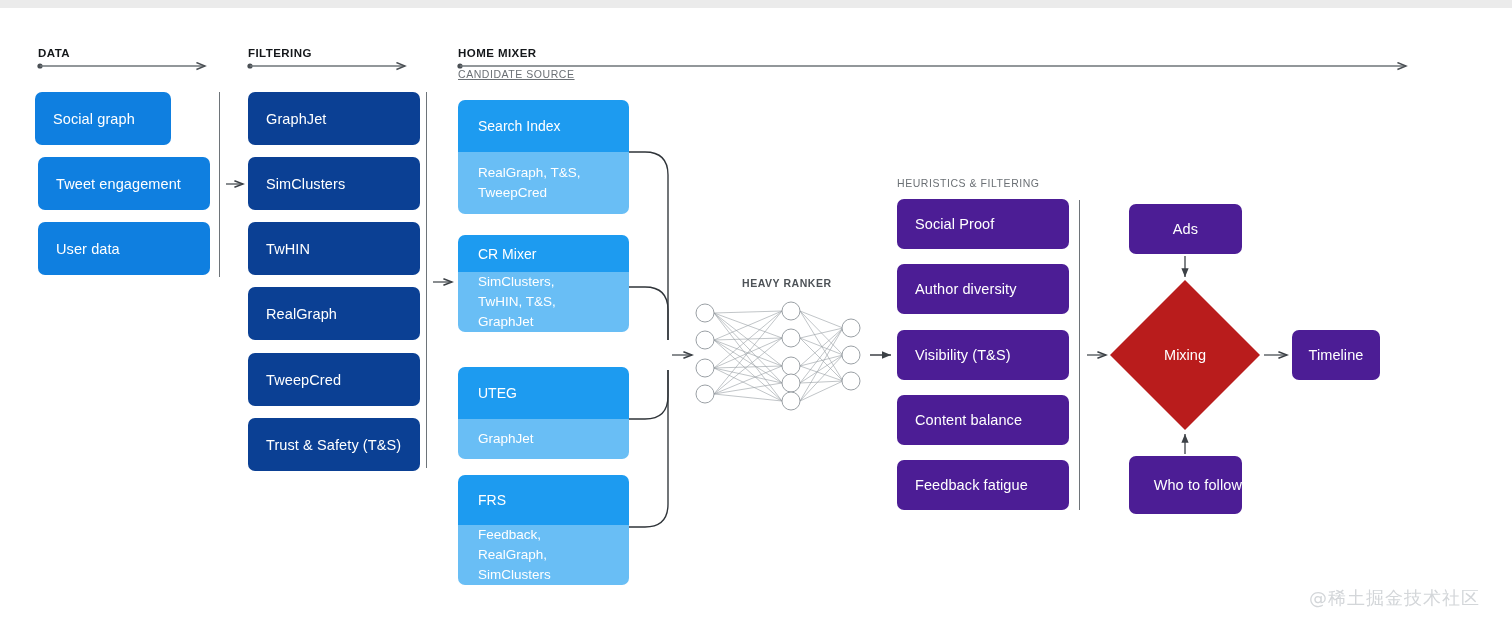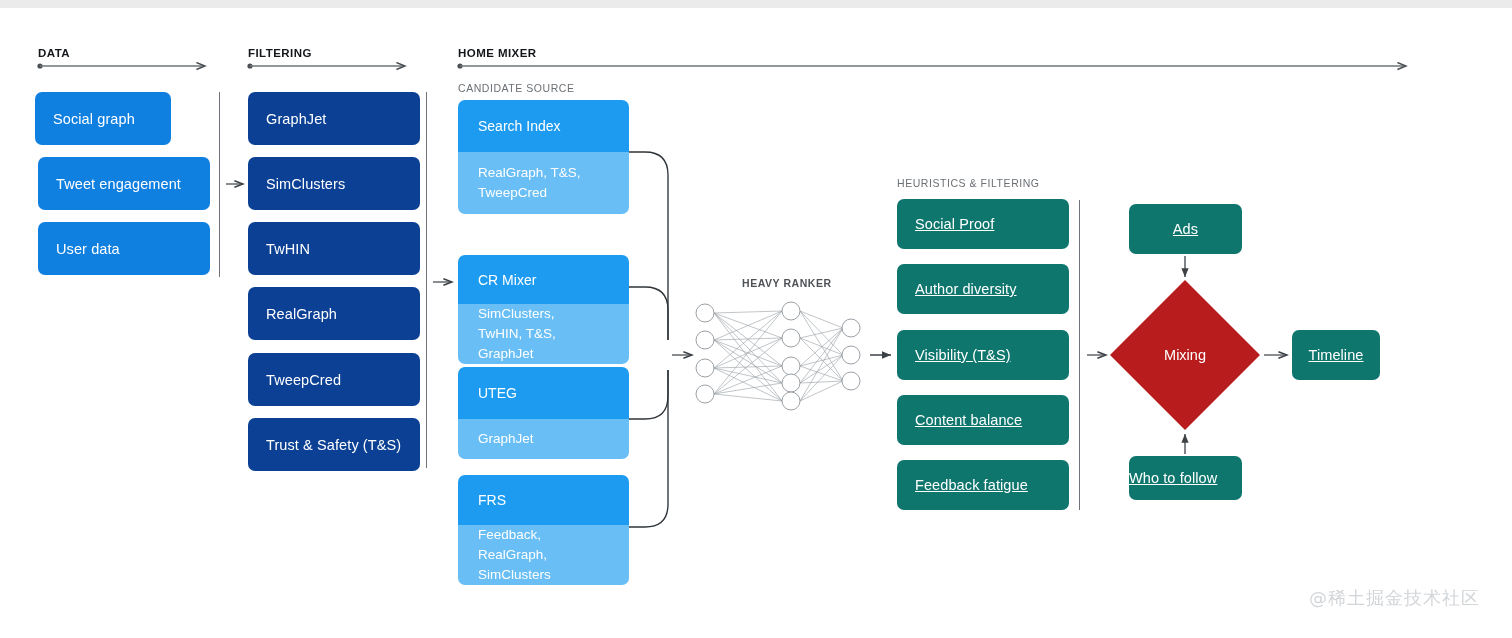--- a/index.html
+++ b/index.html
@@ -25,21 +25,21 @@
     letter-spacing:.55px;white-space:nowrap;
   }
 
   .box{
     position:absolute;border-radius:7px;display:flex;align-items:center;
     box-sizing:border-box;padding-left:18px;color:#ffffff;
     font-size:14.5px;font-weight:500;letter-spacing:.1px;
   }
   .box.dark{background:#0b4094;}
   .box.mid{background:#0f7fe0;}
-  .box.light{background:#0f766e;text-decoration:underline;}
+  .box.light{background:#4c1d95;}
 
   .cs{position:absolute;border-radius:7px;overflow:hidden;display:flex;flex-direction:column;}
   .cs-head{
     background:#1d9bf0;color:#fff;font-size:14px;font-weight:500;
     display:flex;align-items:center;padding-left:20px;box-sizing:border-box;
   }
   .cs-body{
     background:#69bef5;color:#ffffff;font-size:13.5px;font-weight:500;
     line-height:20px;padding:0 33px 0 20px;box-sizing:border-box;
     display:flex;align-items:center;flex:1;
@@ -65,21 +65,21 @@
 <body>
 
 <div class="topstrip"></div>
 
 <div id="stage">
 
   <div class="sec-title" style="left:38px;top:47px;">DATA</div>
   <div class="sec-title" style="left:248px;top:47px;">FILTERING</div>
   <div class="sec-title" style="left:458px;top:47px;">HOME MIXER</div>
 
-  <div class="sub-title" style="left:458px;top:82px;">CANDIDATE SOURCE</div>
+  <div class="sub-title" style="left:458px;top:68px;text-decoration:underline;">CANDIDATE SOURCE</div>
   <div class="sub-title" style="left:897px;top:177px;">HEURISTICS &amp; FILTERING</div>
   <div class="nn-title" style="left:742px;top:277px;">HEAVY RANKER</div>
 
   <div class="box mid" style="left:35px;top:92px;width:136px;height:53px;">
     <span>Social graph</span>
   </div>
   <div class="box mid" style="left:38px;top:157px;width:172px;height:53px;">
     <span>Tweet engagement</span>
   </div>
   <div class="box mid" style="left:38px;top:222px;width:172px;height:53px;">
@@ -103,21 +103,21 @@
   </div>
   <div class="box dark" style="left:248px;top:418px;width:172px;height:53px;">
     <span>Trust &amp; Safety (T&amp;S)</span>
   </div>
 
   <div class="cs" style="left:458px;top:100px;width:171px;height:114px;">
     <div class="cs-head" style="height:52px;">Search Index</div>
     <div class="cs-body">RealGraph, T&amp;S, TweepCred</div>
   </div>
 
-  <div class="cs" style="left:458px;top:235px;width:171px;height:109px;margin-top:20px;">
+  <div class="cs" style="left:458px;top:235px;width:171px;height:97px;">
     <div class="cs-head" style="height:52px;">CR Mixer</div>
     <div class="cs-body">SimClusters, TwHIN, T&amp;S, GraphJet</div>
   </div>
 
   <div class="cs" style="left:458px;top:367px;width:171px;height:92px;">
     <div class="cs-head" style="height:52px;">UTEG</div>
     <div class="cs-body">GraphJet</div>
   </div>
 
   <div class="cs" style="left:458px;top:475px;width:171px;height:110px;">
@@ -142,21 +142,21 @@
   </div>
 
   <div class="box light" style="left:1129px;top:204px;width:113px;height:50px;justify-content:center;padding-left:0;">
     <span>Ads</span>
   </div>
 
   <div class="diamond" style="left:1110px;top:280px;width:150px;height:150px;">
     <span>Mixing</span>
   </div>
 
-  <div class="box light" style="left:1129px;top:456px;width:113px;height:44px;justify-content:flex-start;padding-left:0;">
+  <div class="box light" style="left:1129px;top:456px;width:113px;height:58px;justify-content:flex-end;padding-left:0;">
     <span>Who to follow</span>
   </div>
 
   <div class="box light" style="left:1292px;top:330px;width:88px;height:50px;justify-content:center;padding-left:0;">
     <span>Timeline</span>
   </div>
 
   <div class="vline" style="left:219px;top:92px;height:185px;"></div>
   <div class="vline" style="left:426px;top:92px;height:376px;"></div>
   <div class="vline" style="left:1079px;top:200px;height:310px;"></div>

